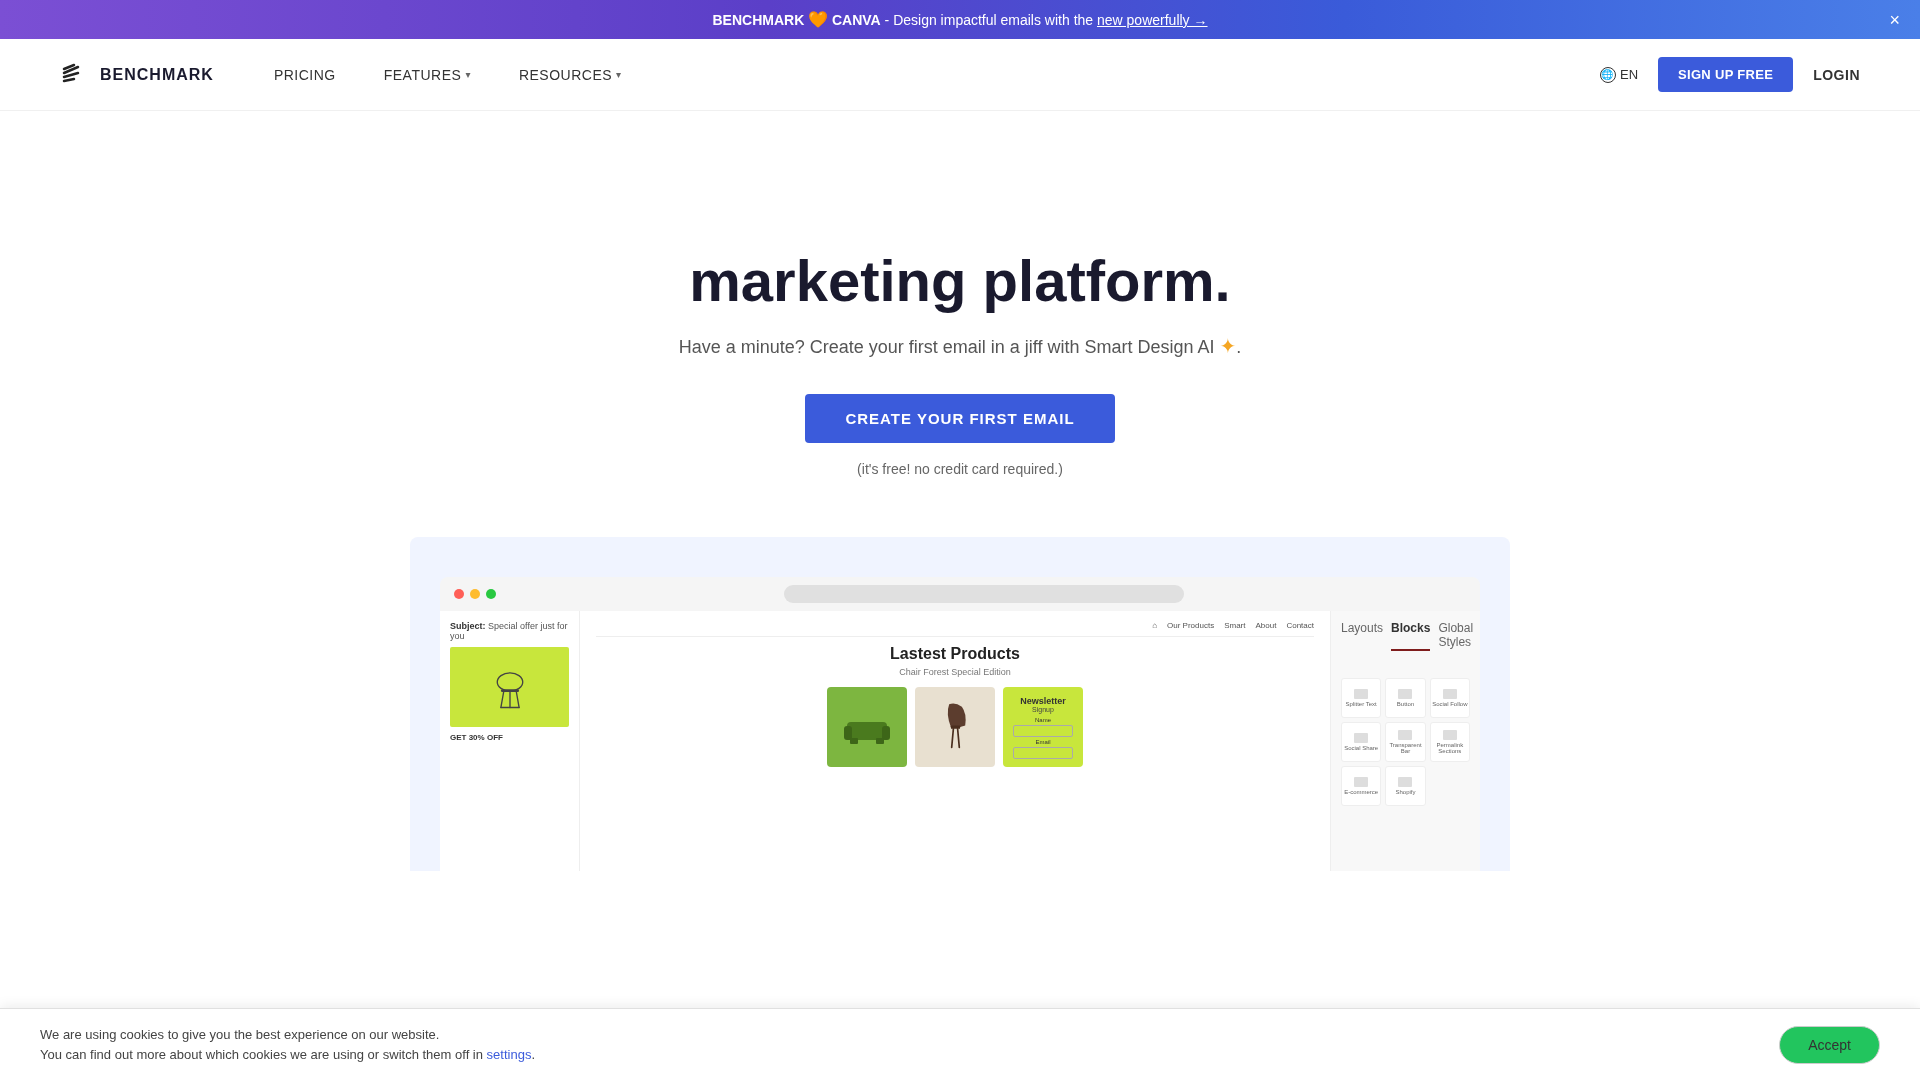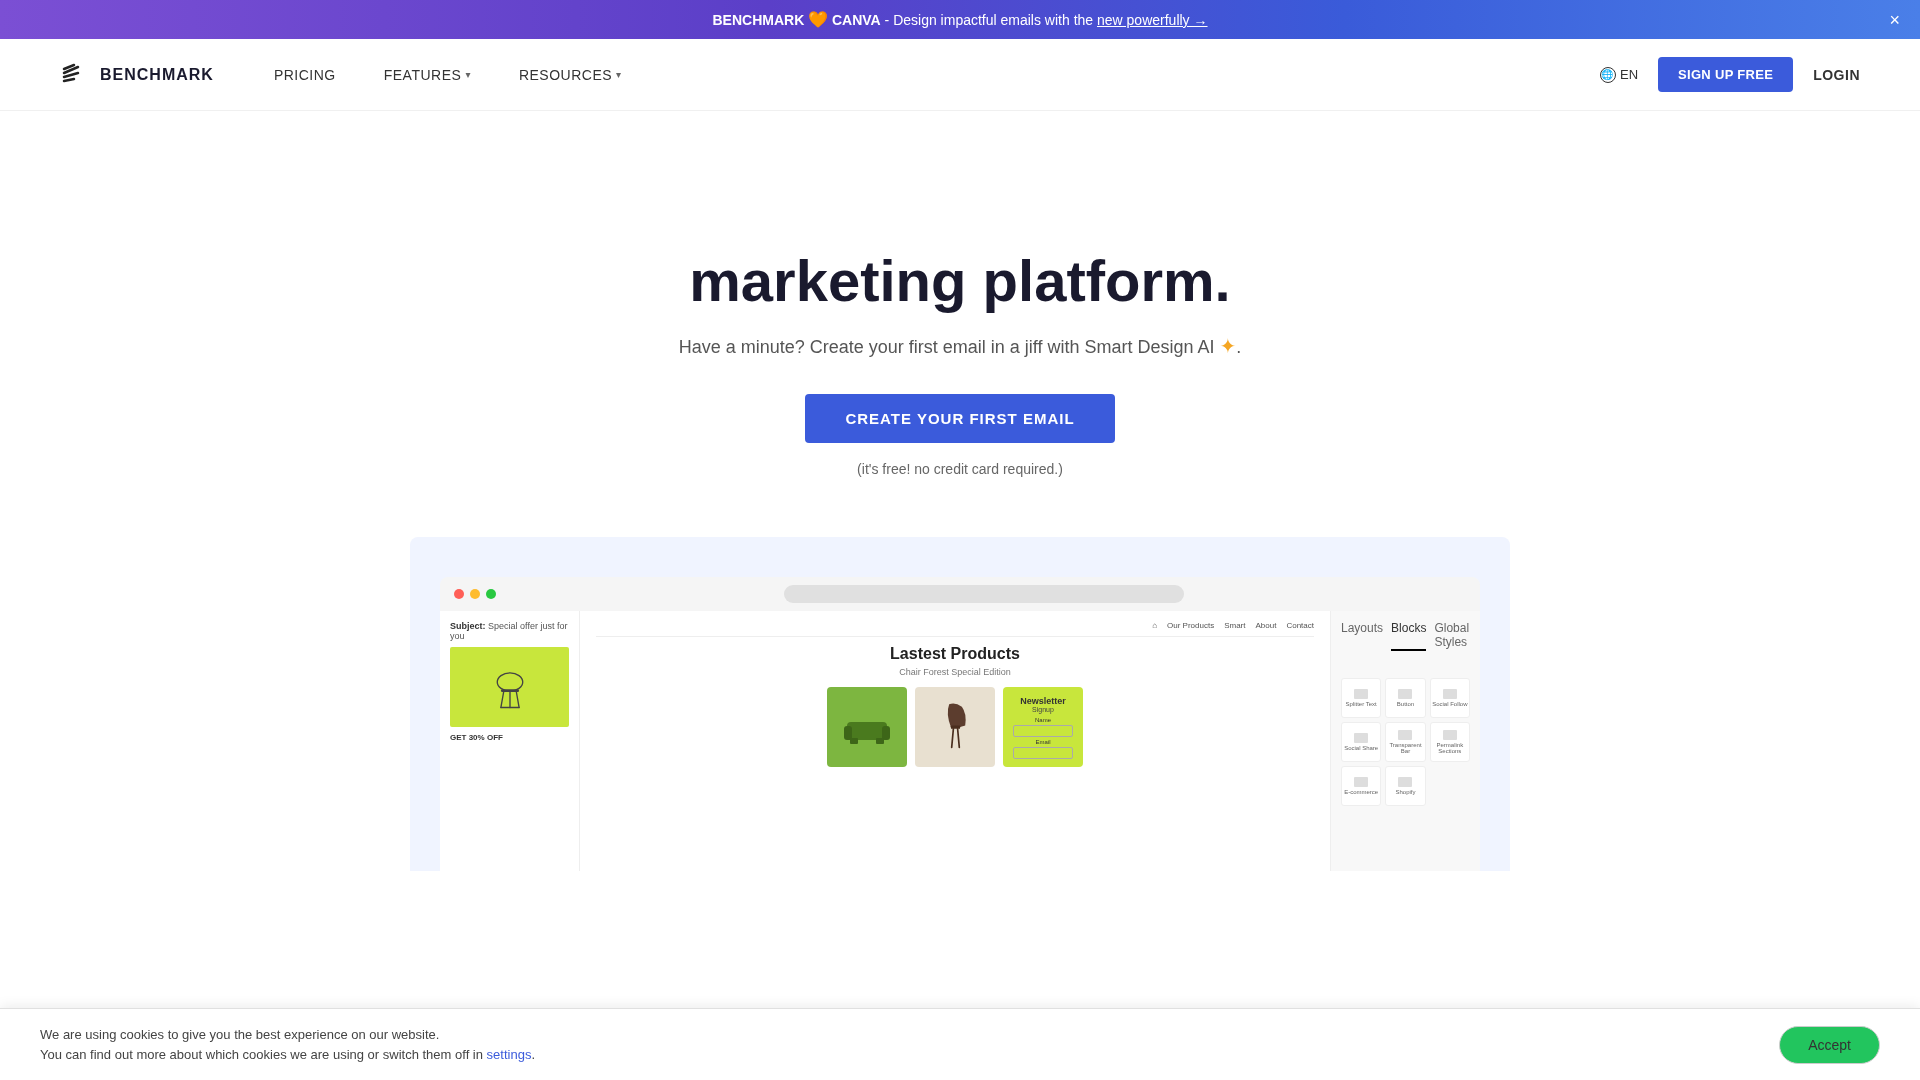--- a/index.html
+++ b/index.html
@@ -277,21 +277,21 @@
       padding: 10px;
       flex-shrink: 0;
     }
     .panel-right-tabs {
       display: flex;
       gap: 8px;
       margin-bottom: 27px;
       font-size: 12px;
     }
     .ptab { cursor: pointer; color: #666; padding-bottom: 2px; }
-    .ptab.active { color: #333; border-bottom: 2px solid #000000; font-weight: 400; }
+    .ptab.active { color: #333; border-bottom: 2px solid #7f1d1d; font-weight: 700; }
     .blocks-grid {
       display: grid;
       grid-template-columns: 1fr 1fr 1fr;
       gap: 4px;
     }
     .block-item {
       background: #fff;
       border: 1px solid #eee;
       border-radius: 3px;
       height: 40px;

